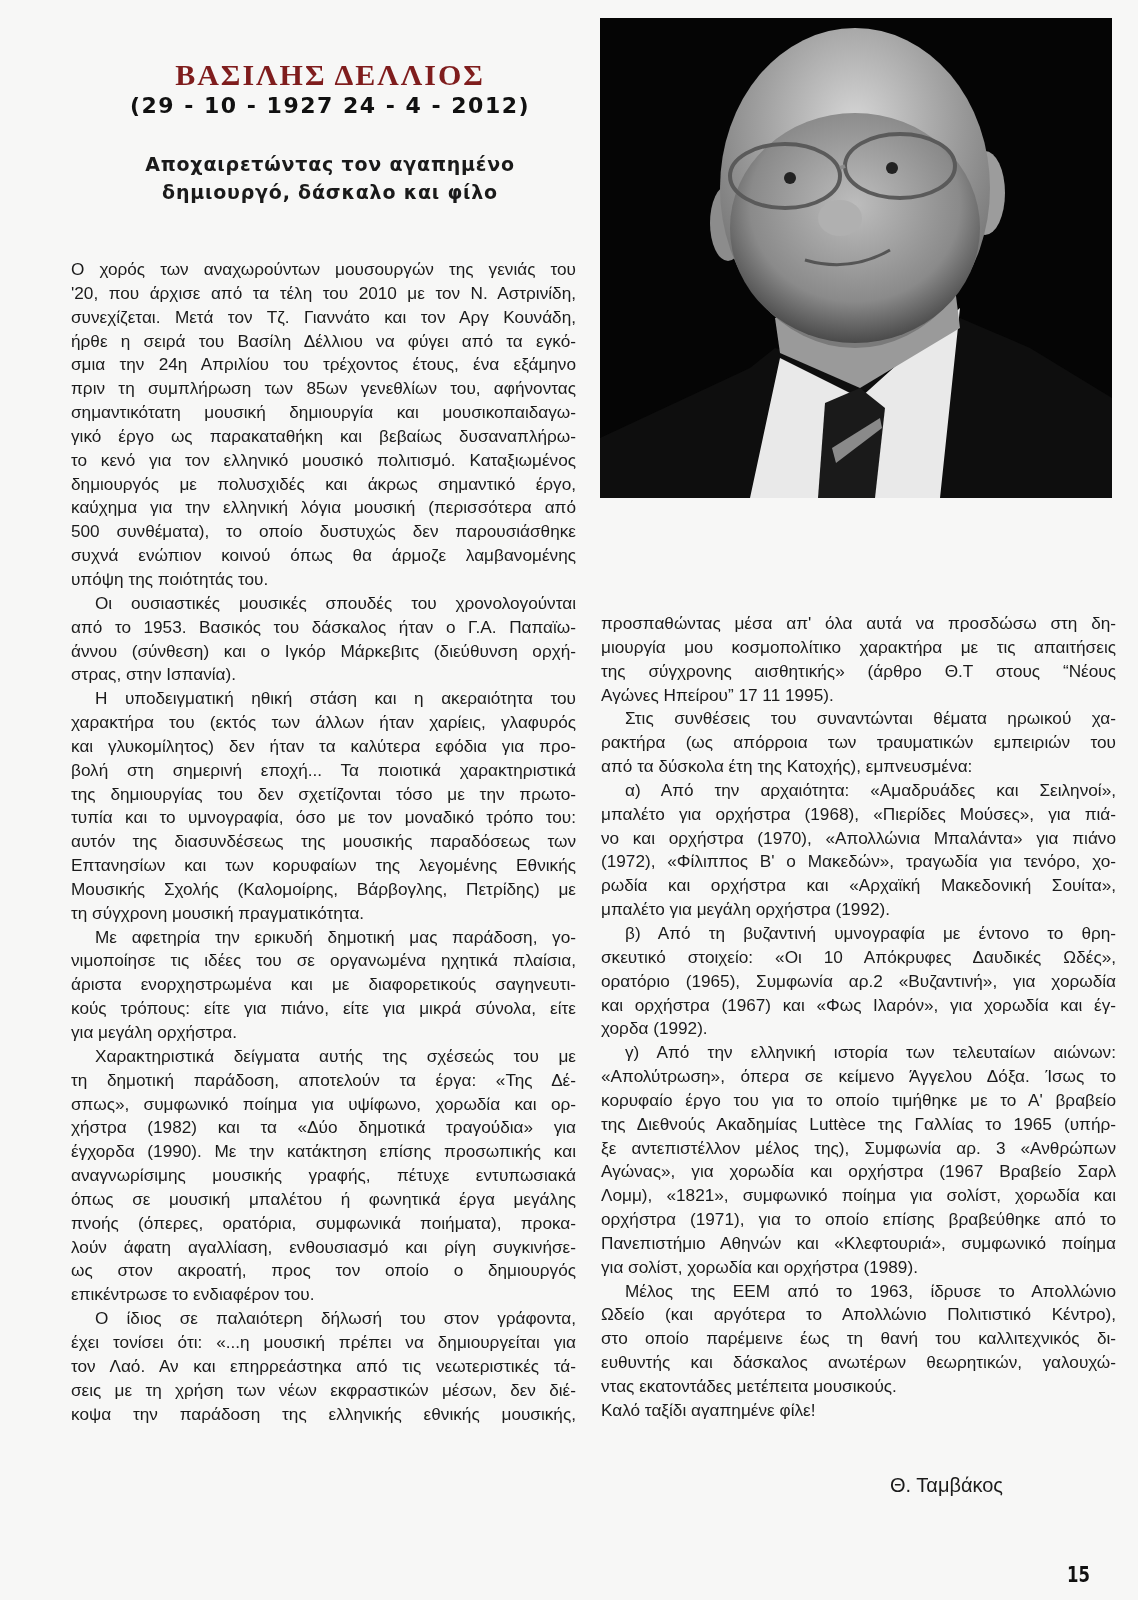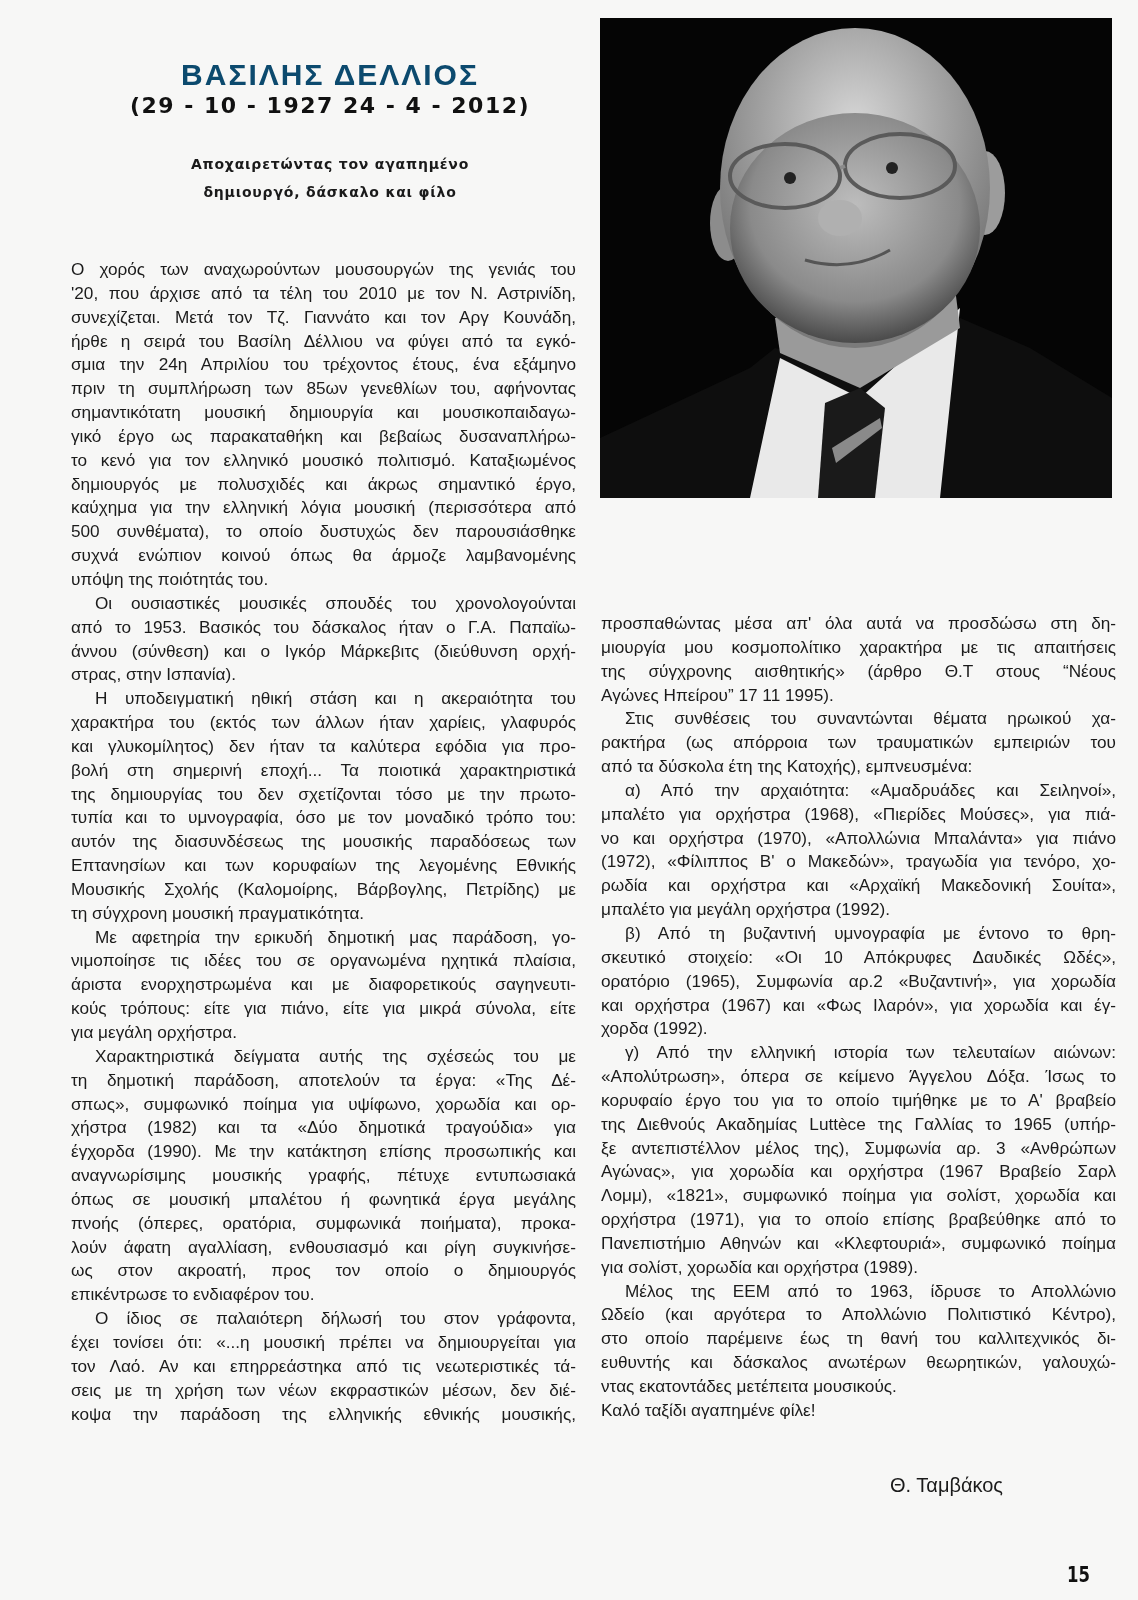--- a/index.html
+++ b/index.html
@@ -1,23 +1,23 @@
 <!DOCTYPE html>
 <html><head>
 <meta charset="utf-8">
 <style>
   html, body { margin:0; padding:0; }
   body {
     width:1138px; height:1600px; background:#f7f7f6; position:relative; overflow:hidden;
     font-family:"Liberation Sans", sans-serif; color:#1b1b1b;
   }
   .header { position:absolute; left:100px; top:58px; width:460px; text-align:center; }
-  .title { font-family:Liberation Sans, sans-serif; font-weight:bold; font-size:30px; letter-spacing:2px; line-height:34px; color:#0c4a6e; }
+  .title { font-family:Liberation Serif, serif; font-weight:bold; font-size:30px; letter-spacing:2px; line-height:34px; color:#7f1d1d; }
   .dates { font-family:"DejaVu Sans", sans-serif; font-weight:bold; font-size:22px; letter-spacing:1.5px; line-height:28px; color:#111; margin-top:0px; }
-  .subtitle { font-family:"DejaVu Sans", sans-serif; font-weight:bold; font-size:14px; letter-spacing:0.8px; line-height:28px; margin-top:30px; color:#1a1a1a; }
+  .subtitle { font-family:"DejaVu Sans", sans-serif; font-weight:bold; font-size:19px; letter-spacing:0.8px; line-height:28px; margin-top:30px; color:#1a1a1a; }
   .photo {
     position:absolute; left:600px; top:18px; width:512px; height:480px; background:#060606; overflow:hidden;
   }
   .col { position:absolute; font-size:17.2px; line-height:23.85px;margin-left:16px; }
   .col .ln { white-space:nowrap; display:block; text-align:justify; text-align-last:justify; height:23.85px; }
   .col .ln.last { text-align-last:left; }
   .col .ln.ind { padding-left:24px; }
   .col-left { left:55px; top:258px; width:505px; }
   .col-right { left:585px; top:612px; width:515px; }
   .signature { position:absolute; left:890px; top:1474px; font-size:20px; }

